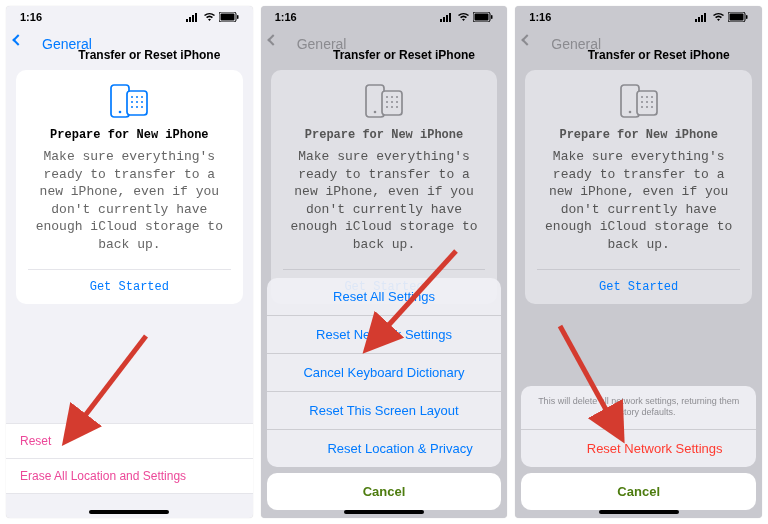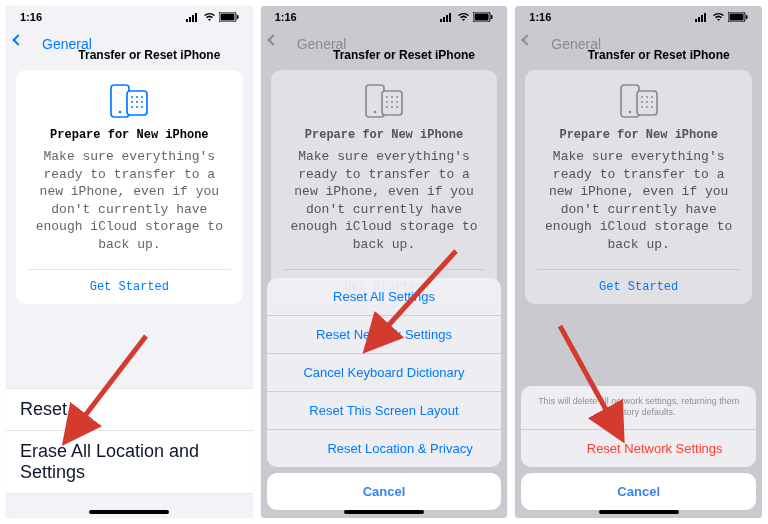--- a/index.html
+++ b/index.html
@@ -123,22 +123,22 @@
   .dimmed .get-started { border-top-color: #c9c9cf; }
 
   .bottom-list {
     position: absolute;
     bottom: 24px;
     left: 0; right: 0;
   }
   .row {
     background: #fff;
     padding: 10px 14px;
-    font-size: 18px;
-    color: #0f172a;
+    font-size: 12px;
+    color: #ec4899;
     cursor: pointer;
     border-bottom: 0.5px solid #e5e5ea;
   }
   .row:first-child { border-top: 0.5px solid #e5e5ea; }
 
   
   .sheet {
     position: absolute;
     bottom: 0;
     left: 6px; right: 6px;
@@ -170,21 +170,21 @@
     line-height: 1.3;
   }
   .sheet-destructive { color: #ff3b30; }
   .sheet-cancel {
     background: #fff;
     border-radius: 10px;
     padding: 11px 0;
     text-align: center;
     font-size: 13px;
     font-weight: 600;
-    color: #3b82f6;
+    color: #4d7c0f;
     cursor: pointer;
     margin-bottom: 8px;
   }
 
   .homebar {
     position: absolute;
     bottom: 4px;
     left: 50%;
     transform: translateX(-50%);
     width: 80px;

